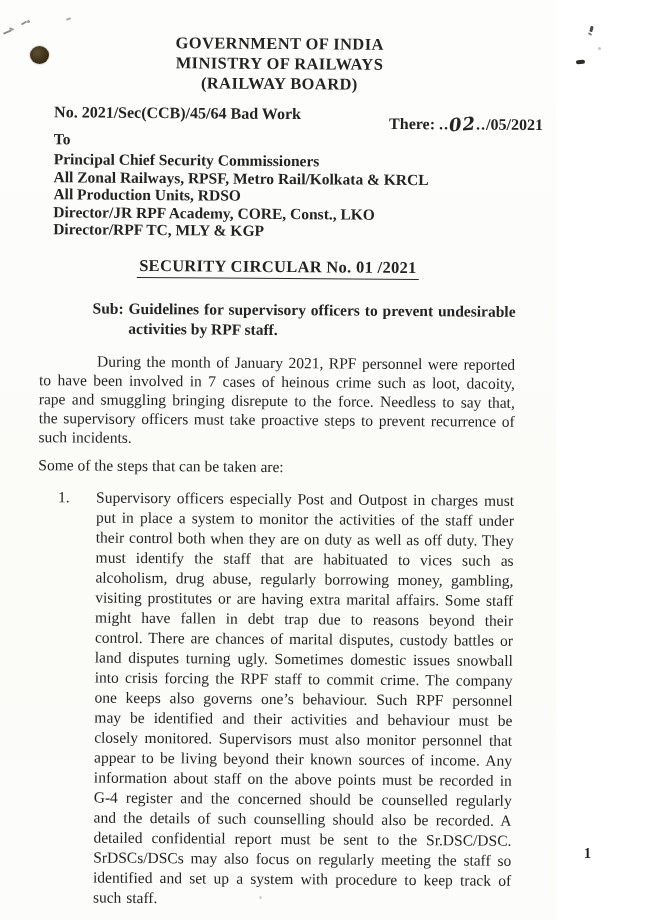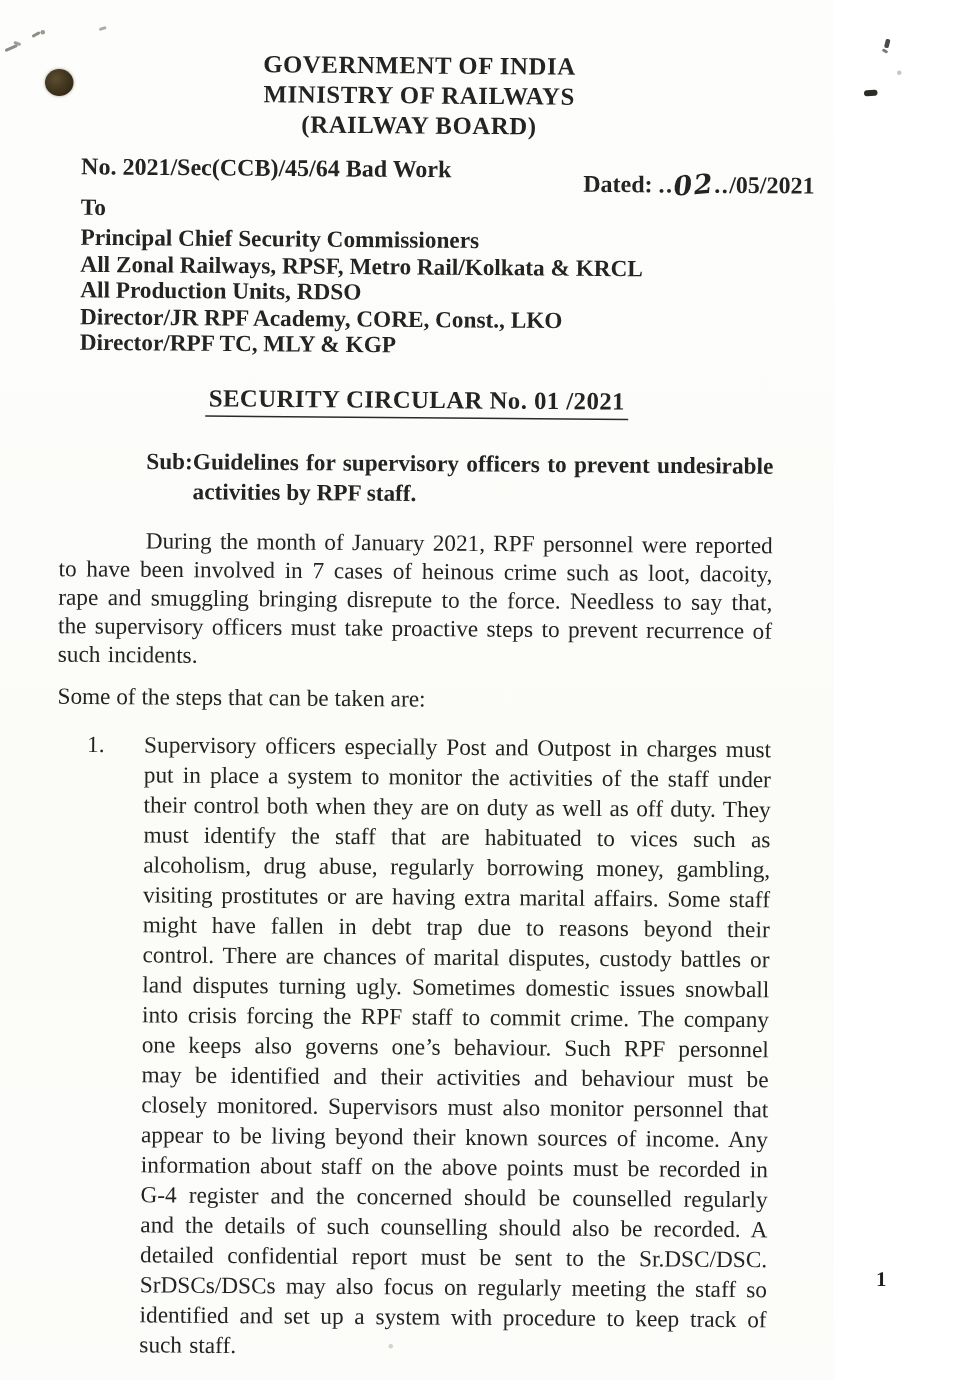--- a/index.html
+++ b/index.html
@@ -34,21 +34,21 @@
   .to{margin:6px 0 2px 13px;font-weight:bold;font-size:15.5px;}
   .addr{margin-left:13px;font-weight:bold;font-size:15.5px;line-height:17.5px;}
   
   .titlewrap{text-align:center;margin-top:17px;}
   .title{
     display:inline-block;font-weight:bold;font-size:16.5px;letter-spacing:.3px;
     border-bottom:1.8px solid #2a2a2a;padding:0 2px 1px 2px;
   }
   
   .subject{display:flex;margin:21px 0 0 53px;font-weight:bold;font-size:15.5px;line-height:20px;}
-  .sublabel{flex:0 0 36px;text-align:right;}
+  .sublabel{flex:0 0 36px;}
   .subtext{flex:1;text-align:justify;padding-right:0;}
   
   .intro{
     margin:13px 0 0 0;font-size:15.5px;line-height:19px;
     text-align:justify;text-indent:58px;word-spacing:1px;
   }
   .stepsintro{margin:9px 0 0 0;font-size:15.5px;line-height:19px;}
   
   .item{display:flex;margin-top:13px;font-size:15.5px;line-height:20px;}
   .num{flex:0 0 38px;margin-left:20px;}
@@ -94,21 +94,21 @@
 
     <div class="hdr">
       <div>GOVERNMENT OF INDIA</div>
       <div>MINISTRY OF RAILWAYS</div>
       <div>(RAILWAY BOARD)</div>
     </div>
 
     <div class="refrow">
       <div class="fileno">No. 2021/Sec(CCB)/45/64 Bad Work</div>
       <div class="dated">
-        <span>Dated:</span>
+        <span>There:</span>
         <span class="dots">..</span><span class="day">02</span><span class="dots">..</span><span>/05/2021</span>
       </div>
     </div>
 
     <div class="to">To</div>
 
     <div class="addr">
       <div>Principal Chief Security Commissioners</div>
       <div>All Zonal Railways, RPSF, Metro Rail/Kolkata &amp; KRCL</div>
       <div>All Production Units, RDSO</div>

